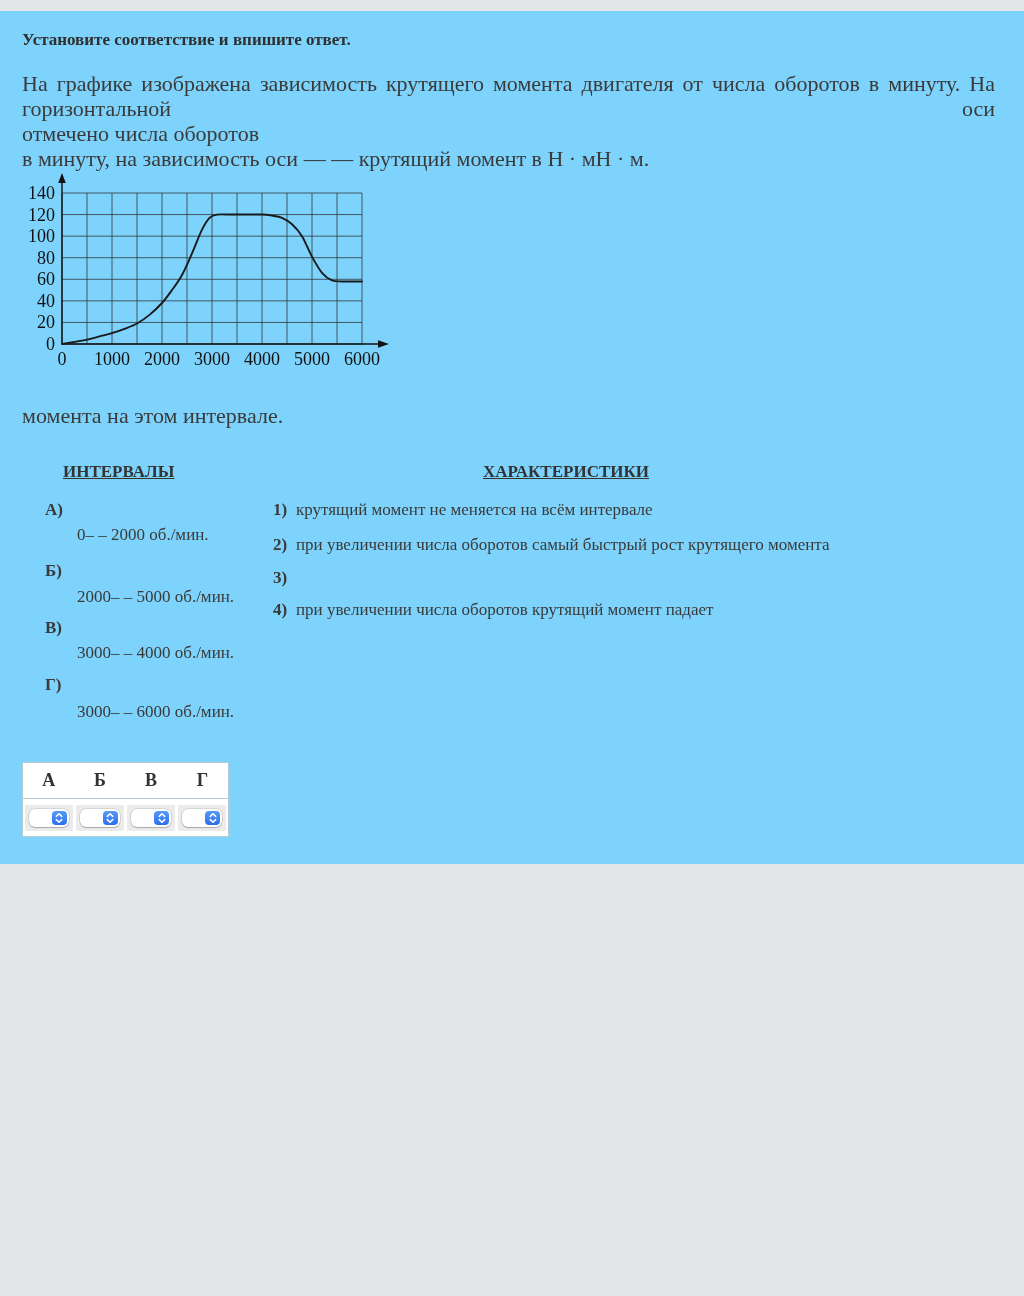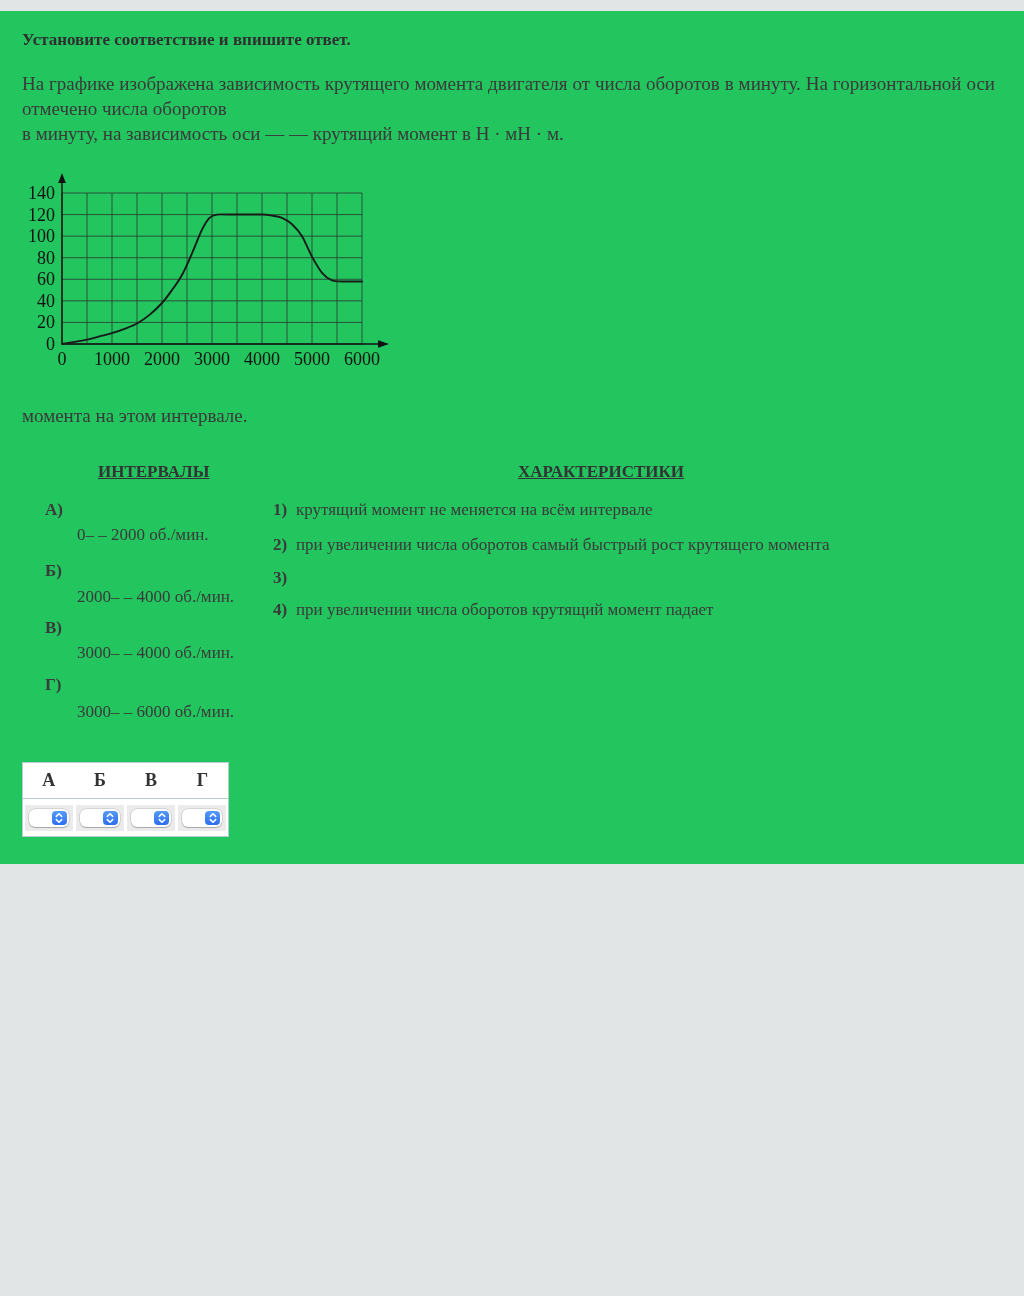--- a/index.html
+++ b/index.html
@@ -5,28 +5,28 @@
   html, body {
     margin: 0; padding: 0;
     width: 1024px; height: 1296px;
     background: #e1e5e6;
     overflow: hidden;
     font-family: "Liberation Serif", "DejaVu Serif", serif;
   }
   .page {
     position: absolute; top: 11px; left: 0;
     width: 1024px; height: 853px;
-    background: #22c55e;
+    background: #7dd3fc;
   }
   .abs { position: absolute; white-space: nowrap; color: #3a3a3a; font-size: 17px; }
   .bold { font-weight: bold; }
   .title { font-size: 17px; font-weight: bold; color: #2f2f2f; }
-  .para { position: absolute; left: 22px; width: 973px; color: #3a3a3a; font-size: 19px; line-height: 25px; font-family: Liberation Serif, serif; }
+  .para { position: absolute; left: 22px; width: 973px; color: #3a3a3a; font-size: 22px; line-height: 25px; font-family: Liberation Serif, serif; }
   .jline { text-align: justify; text-align-last: justify; }
-  .sec-header { font-size: 17px; font-weight: bold; text-decoration: underline; color: #333; margin-left: 35px; }
+  .sec-header { font-size: 17px; font-weight: bold; text-decoration: underline; color: #333; }
   .instruction { font-size: 18px; color: #333; }
   .answer-table {
     position: absolute; left: 22px; top: 751px;
     width: 205px; border: 1px solid #b7cbd2;
     background: #fff;
   }
   .at-header { display: flex; height: 35px; align-items: center; border-bottom: 1px solid #b7cbd2; }
   .at-header .hcell { flex: 1; text-align: center; font-weight: bold; font-size: 18px; color: #333; }
   .at-row { display: flex; height: 37px; align-items: center; }
   .at-row .scell { flex: 1; display: flex; justify-content: center; }
@@ -110,21 +110,21 @@
   <div class="para" style="top:392px">
     <div>момента на этом интервале.</div>
   </div>
 
   <div class="abs sec-header" style="left:63px; top:451px">ИНТЕРВАЛЫ</div>
   <div class="abs sec-header" style="left:483px; top:451px">ХАРАКТЕРИСТИКИ</div>
 
   <div class="abs bold" style="left:45px; top:489px">А)</div>
   <div class="abs" style="left:77px; top:514px">0– – 2000 об./мин.</div>
   <div class="abs bold" style="left:45px; top:550px">Б)</div>
-  <div class="abs" style="left:77px; top:576px">2000– – 4000 об./мин.</div>
+  <div class="abs" style="left:77px; top:576px">2000– – 5000 об./мин.</div>
   <div class="abs bold" style="left:45px; top:607px">В)</div>
   <div class="abs" style="left:77px; top:632px">3000– – 4000 об./мин.</div>
   <div class="abs bold" style="left:45px; top:664px">Г)</div>
   <div class="abs" style="left:77px; top:691px">3000– – 6000 об./мин.</div>
 
   <div class="abs bold" style="left:273px; top:489px">1)</div>
   <div class="abs" style="left:296px; top:489px">крутящий момент не меняется на всём интервале</div>
   <div class="abs bold" style="left:273px; top:524px">2)</div>
   <div class="abs" style="left:296px; top:524px">при увеличении числа оборотов самый быстрый рост крутящего момента</div>
   <div class="abs bold" style="left:273px; top:557px">3)</div>

